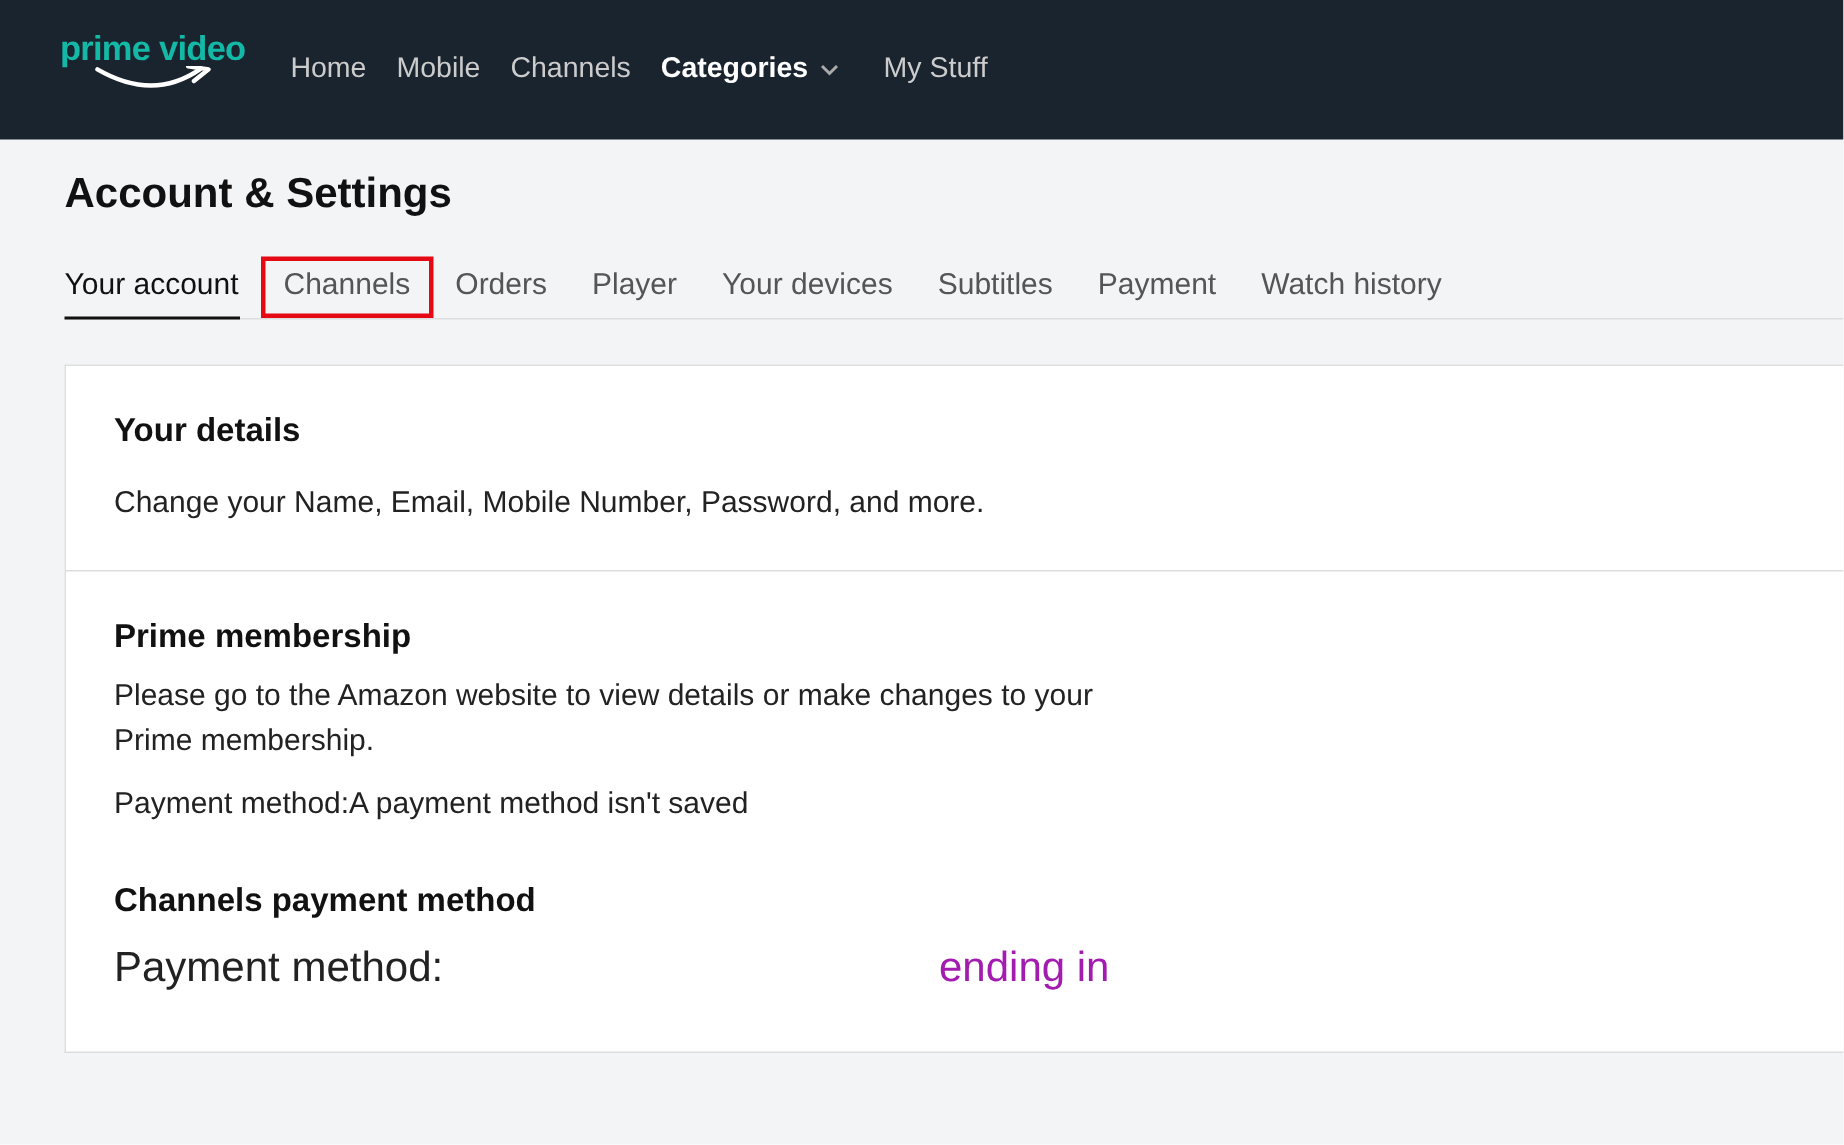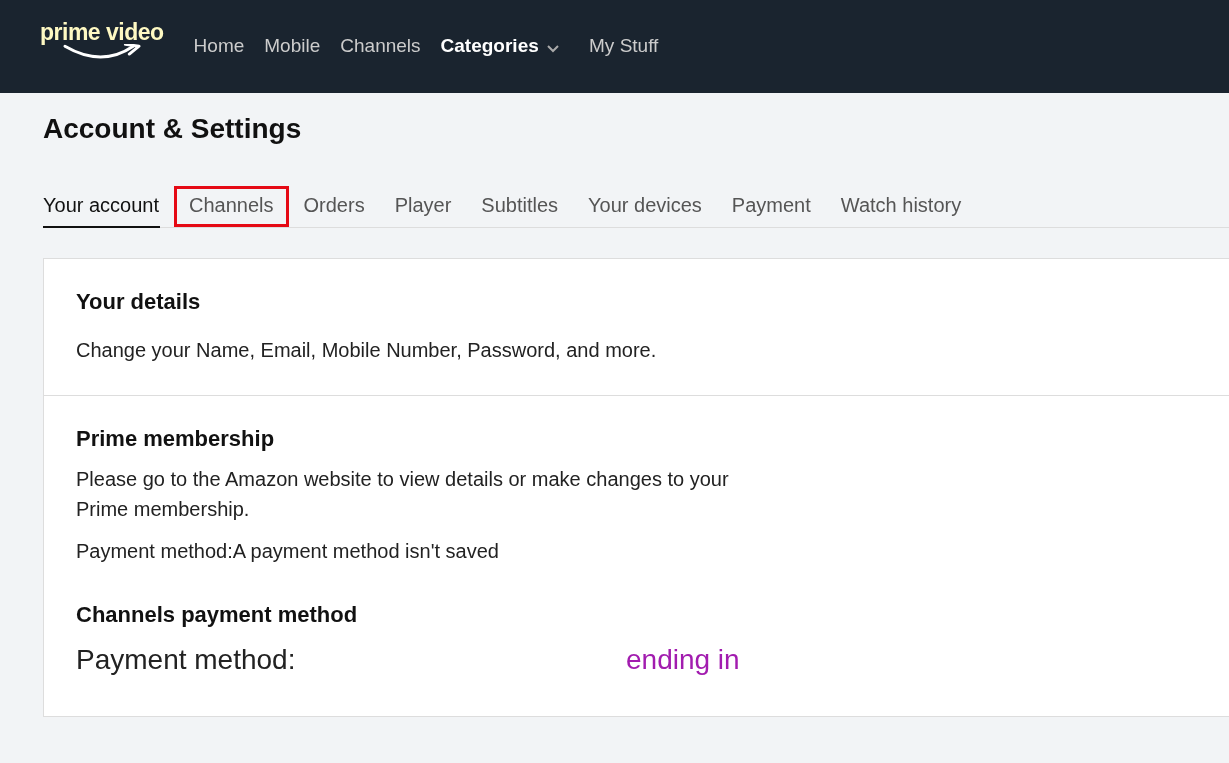--- a/index.html
+++ b/index.html
@@ -21,21 +21,21 @@
       align-items: center;
       padding: 0 20px 0 40px;
     }
     .logo {
       display: flex;
       flex-direction: column;
       margin-right: 30px;
       margin-top: -8px;
     }
     .logo-text {
-      color: #fef9c3;
+      color: #14b8a6;
       font-size: 23px;
       font-weight: 700;
       letter-spacing: -0.5px;
     }
     .logo-smile {
       width: 78px;
       height: 22px;
       margin-top: -2px;
       align-self: center;
     }
@@ -59,21 +59,21 @@
       margin-left: 3px;
       vertical-align: middle;
     }
     .page {
       padding: 20px 0 0 43px;
     }
     .page-title {
       font-size: 28px;
       font-weight: 700;
       color: #111;
-      margin-bottom: 41px;
+      margin-bottom: 26px;
     }
     .tabs {
       display: flex;
       align-items: flex-end;
       border-bottom: 1px solid #ddd;
       gap: 0;
     }
     .tab {
       padding: 8px 15px 10px 15px;
       font-size: 20px;
@@ -181,22 +181,22 @@
 </div>
 
 <div class="page">
   <h1 class="page-title">Account &amp; Settings</h1>
 
   <div class="tabs">
     <div class="tab active">Your account</div>
     <div class="tab highlighted">Channels</div>
     <div class="tab">Orders</div>
     <div class="tab">Player</div>
+    <div class="tab">Your devices</div>
     <div class="tab">Subtitles</div>
-    <div class="tab">Your devices</div>
     <div class="tab">Payment</div>
     <div class="tab">Watch history</div>
   </div>
 
   <div class="card">
     <div class="card-section">
       <div class="section-title">Your details</div>
       <div class="section-text">Change your Name, Email, Mobile Number, Password, and more.</div>
     </div>
     <div class="card-section membership">

